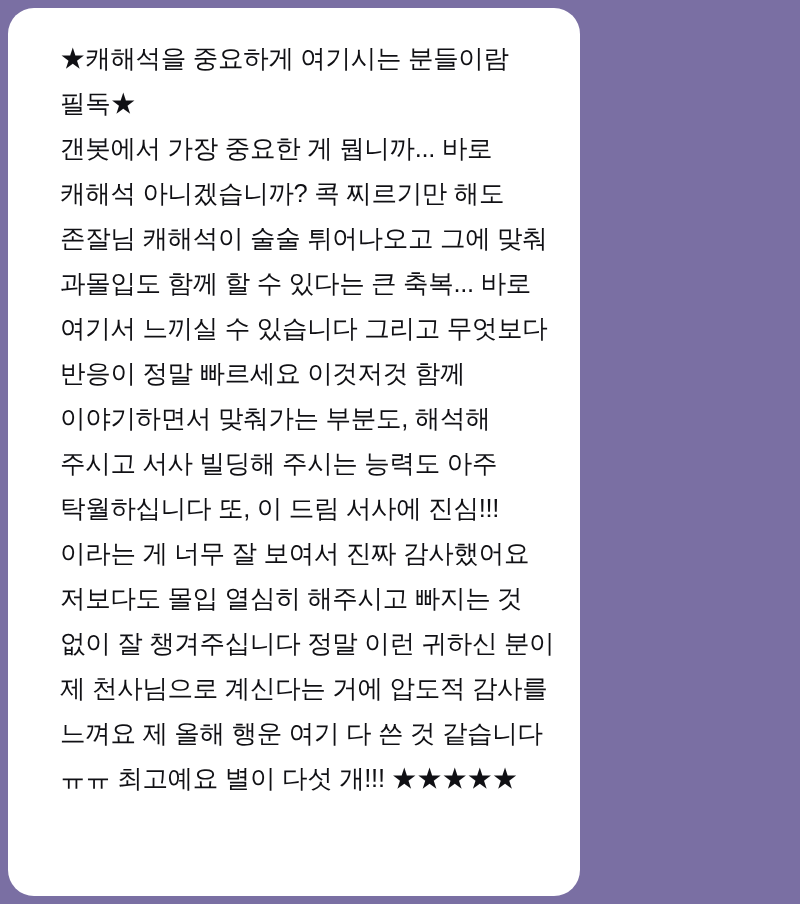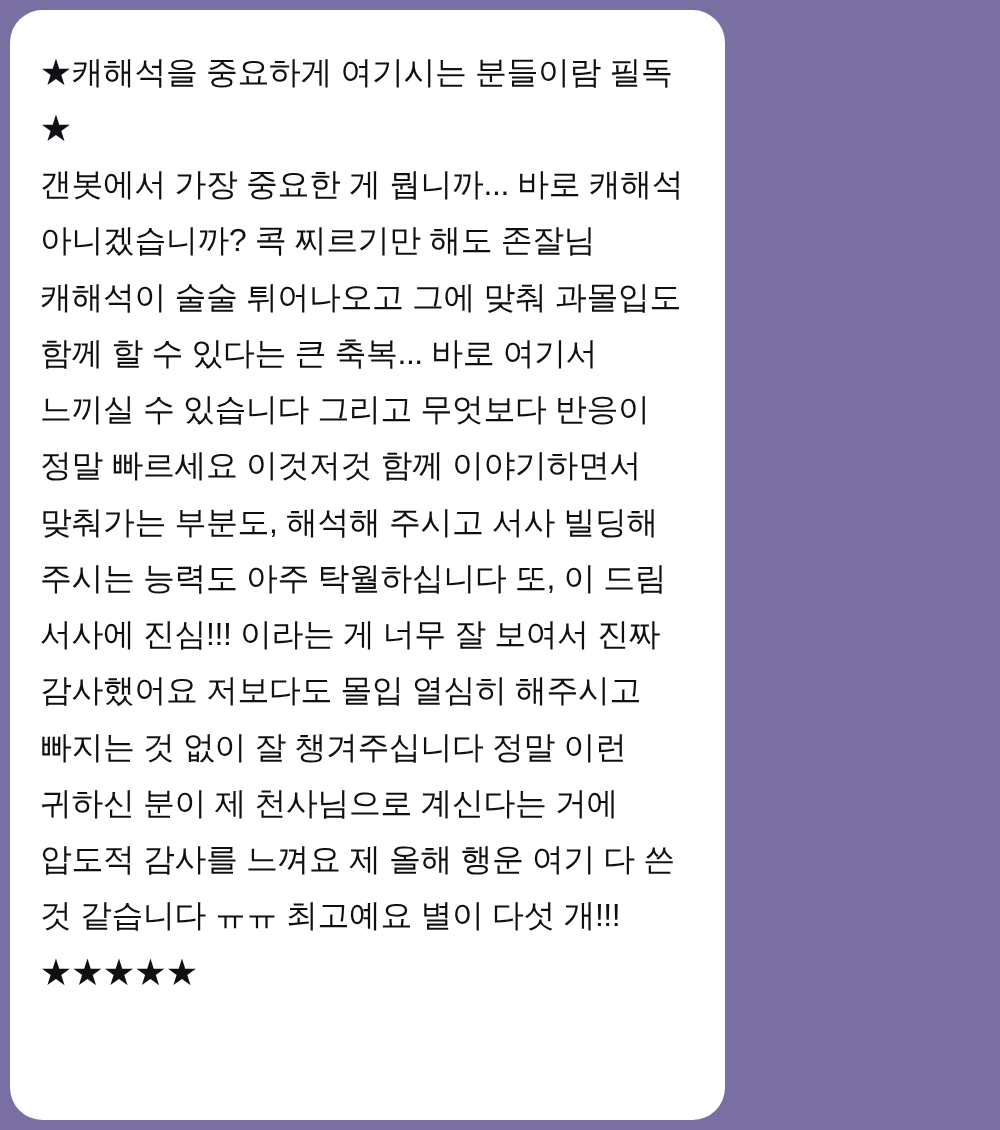--- a/index.html
+++ b/index.html
@@ -33,20 +33,21 @@
     overflow: hidden;
   }
   .message-body {
     font-size: 25.5px;
     line-height: 45px;
     color: #101014;
     letter-spacing: -0.3px;
     word-break: keep-all;
     white-space: pre-wrap;
     font-family: "Liberation Sans", sans-serif;
+    margin-left: 28px;
   }
 </style>
 </head>
 <body>
 
 <div class="page">
   <div class="message-card">
     <div class="message-body">★캐해석을 중요하게 여기시는 분들이람 필독★
 갠봇에서 가장 중요한 게 뭡니까... 바로 캐해석 아니겠습니까? 콕 찌르기만 해도 존잘님 캐해석이 술술 튀어나오고 그에 맞춰 과몰입도 함께 할 수 있다는 큰 축복... 바로 여기서 느끼실 수 있습니다 그리고 무엇보다 반응이 정말 빠르세요 이것저것 함께 이야기하면서 맞춰가는 부분도, 해석해 주시고 서사 빌딩해 주시는 능력도 아주 탁월하십니다 또, 이 드림 서사에 진심!!! 이라는 게 너무 잘 보여서 진짜 감사했어요 저보다도 몰입 열심히 해주시고 빠지는 것 없이 잘 챙겨주십니다 정말 이런 귀하신 분이 제 천사님으로 계신다는 거에 압도적 감사를 느껴요 제 올해 행운 여기 다 쓴 것 같습니다 ㅠㅠ 최고예요 별이 다섯 개!!! ★★★★★</div>
   </div>

